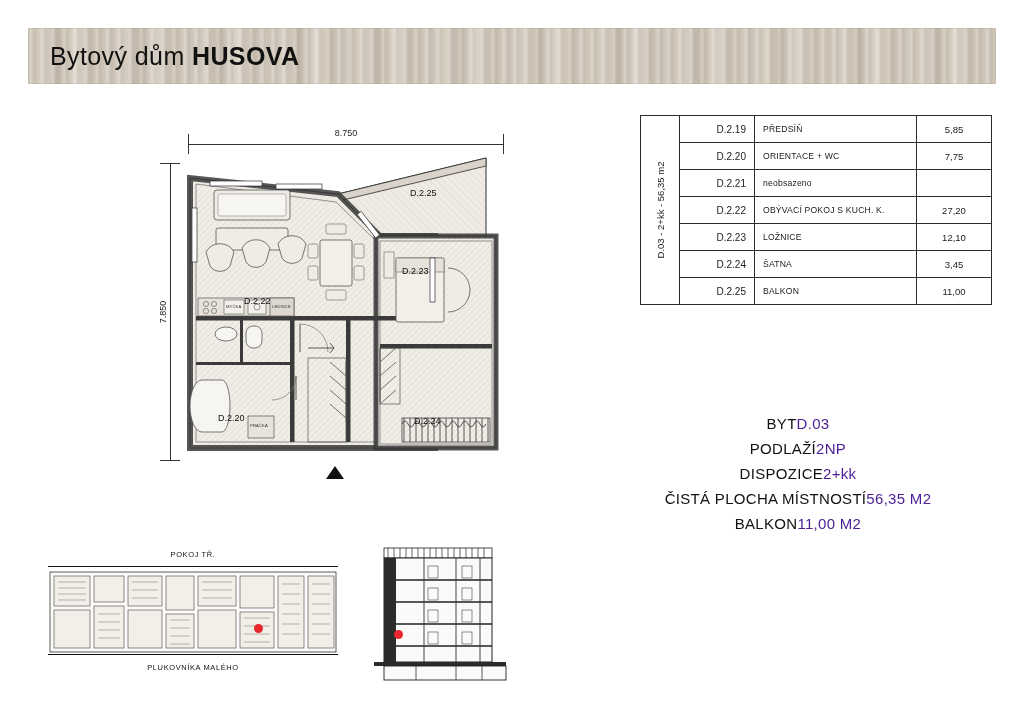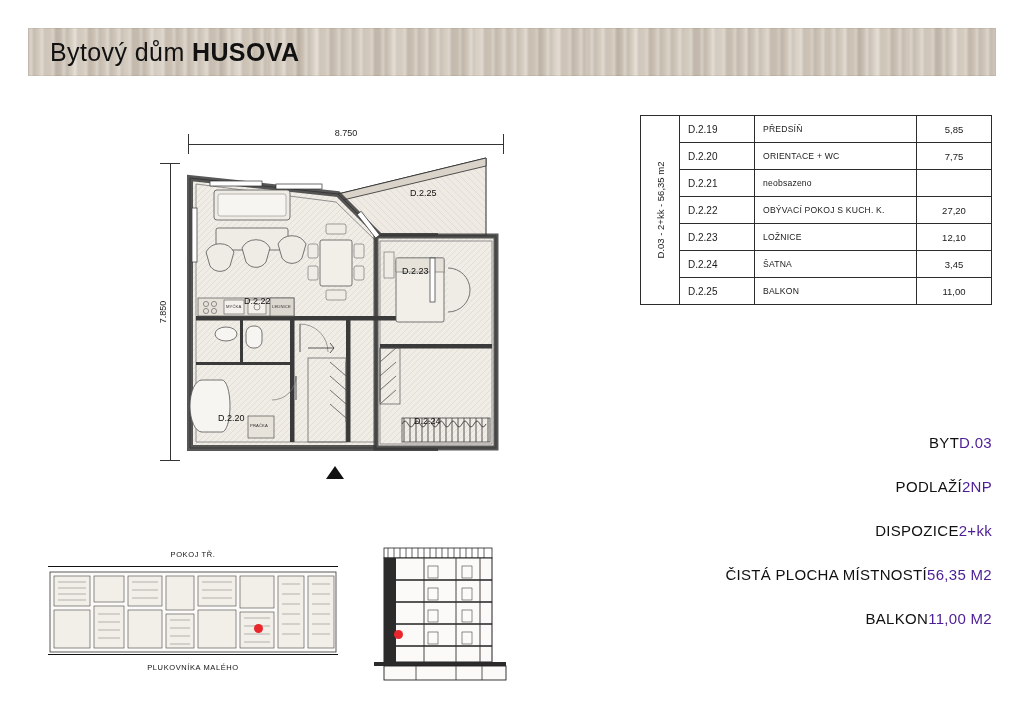--- a/index.html
+++ b/index.html
@@ -15,21 +15,21 @@
     overflow: hidden;
     position: relative;
   }
 
   
   .banner {
     position: absolute;
     left: 28px;
     top: 28px;
     width: 968px;
-    height: 48px;
+    height: 56px;
     background:
       repeating-linear-gradient(90deg,
         rgba(255,255,255,0.0) 0px,
         rgba(255,255,255,0.25) 3px,
         rgba(0,0,0,0.05) 6px,
         rgba(255,255,255,0.0) 11px),
       repeating-linear-gradient(90deg,
         #cdc3b6 0px, #d8cfc3 17px, #c4b9ab 31px, #ded6cb 48px, #cabfb1 63px, #d3cabe 80px);
     box-shadow: inset 0 0 0 1px rgba(0,0,0,0.06);
   }
@@ -149,21 +149,21 @@
     width: 352px;
     border-collapse: collapse;
     font-size: 9.5px;
   }
   .room-table td {
     border: 1px solid #2c2c2c;
     height: 26px;
     padding: 0 8px;
     vertical-align: middle;
   }
-  .room-table td.code { width: 58px; text-align: left; font-size: 10px; }
+  .room-table td.code { width: 58px; text-align: right; font-size: 10px; }
   .room-table td.name { font-size: 8.6px; letter-spacing: 0.2px; }
   .room-table td.area { width: 58px; text-align: center; font-size: 9.5px; }
   .rot-cell {
     width: 22px;
     border: 1px solid #2c2c2c;
     position: relative;
   }
   .rot-text {
     position: absolute;
     left: 50%;
@@ -177,24 +177,23 @@
   .summary {
     position: absolute;
     left: 604px;
     top: 415px;
     width: 388px;
     font-size: 15px;
     letter-spacing: 0.3px;
   }
   .summary-row {
     display: flex;
-    justify-content: flex-end;
+    justify-content: center;
     align-items: baseline;
     height: 25px;
-    margin-top: 19px;
   }
   .summary-row .k { color: #111; }
   .summary-row .v { color: #4c1d95; text-align: right; }
 
   
   .site {
     position: absolute;
     left: 48px;
     top: 548px;
     width: 290px;

